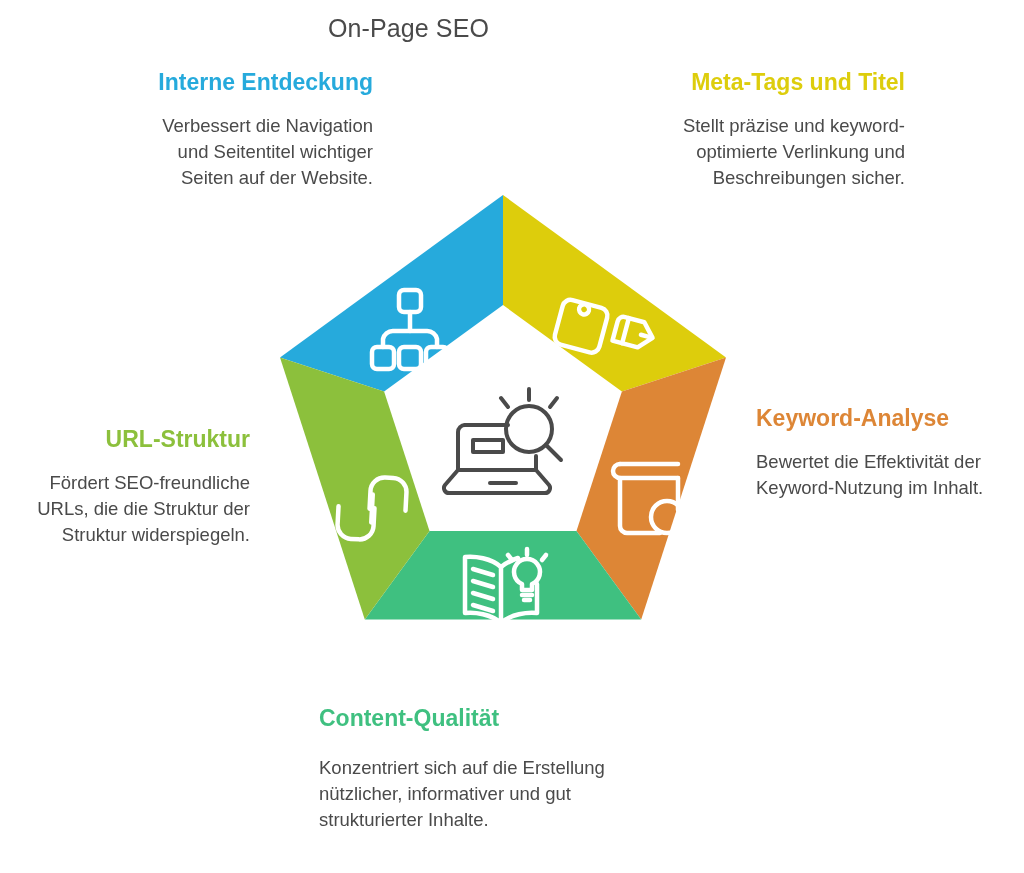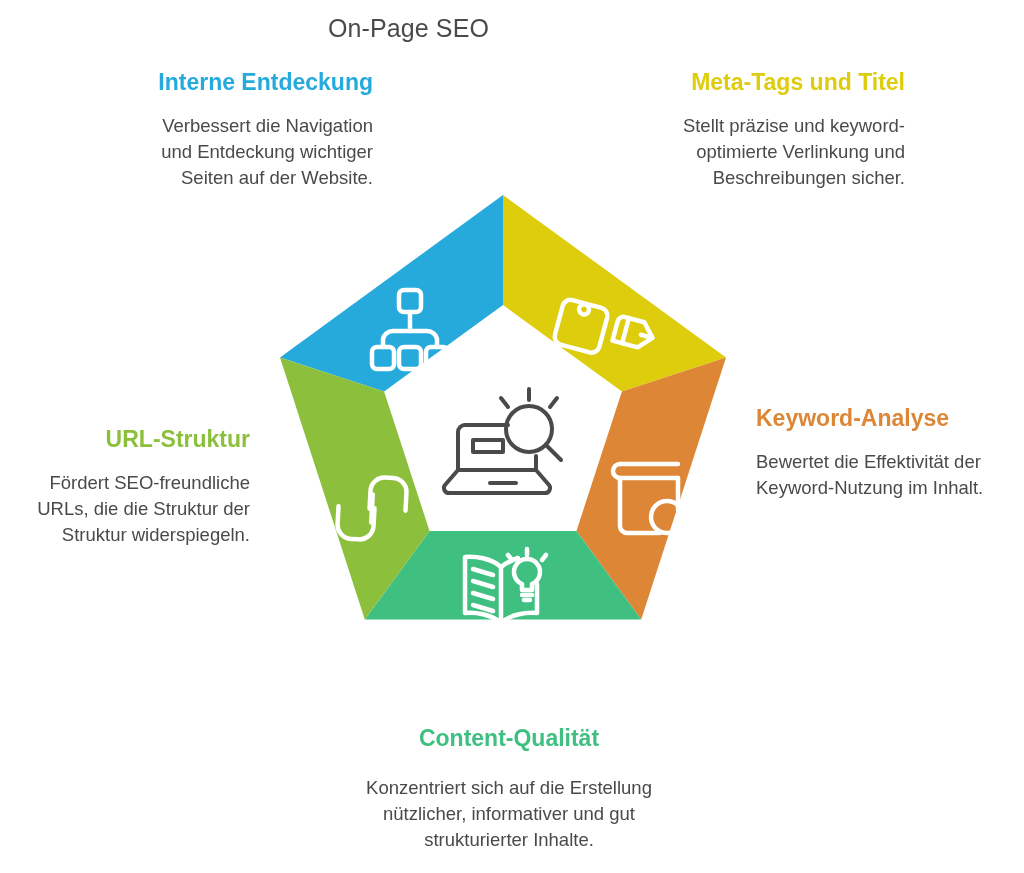--- a/index.html
+++ b/index.html
@@ -72,25 +72,23 @@
   }
   
   #blk-keyword-analysis {
     left: 756px;
     top: 402px;
     width: 250px;
     text-align: left;
   }
   
   #blk-content-quality {
-    left: 334px;
+    left: 319px;
     top: 702px;
     width: 350px;
-    text-align: center;
-    margin-top: 20px;
   }
   #blk-content-quality .heading { margin-bottom: 20px; }
 </style>
 </head>
 <body style="background: rgb(255, 255, 255);">
 
 <div class="page-title">On-Page SEO</div>
 
 <svg id="canvas" viewBox="0 0 1024 873">
 
@@ -172,21 +170,21 @@
     <line x1="43" y1="-2" x2="58" y2="13"></line>
 
     <line x1="26" y1="-47" x2="26" y2="-58"></line>
     <line x1="5" y1="-40" x2="-2" y2="-49"></line>
     <line x1="47" y1="-40" x2="54" y2="-49"></line>
   </g>
 </svg>
 
 <div class="block" id="blk-internal-links">
   <div class="heading" style="color: rgb(38, 170, 220);">Interne Entdeckung</div>
-  <div class="body">Verbessert die Navigation und Entdeckung wichtiger Seiten auf der Website.</div>
+  <div class="body">Verbessert die Navigation und Seitentitel wichtiger Seiten auf der Website.</div>
 </div>
 
 <div class="block" id="blk-meta-tags">
   <div class="heading" style="color: rgb(221, 205, 12);">Meta-Tags und Titel</div>
   <div class="body">Stellt präzise und keyword-optimierte Verlinkung und Beschreibungen sicher.</div>
 </div>
 
 <div class="block" id="blk-keyword-analysis">
   <div class="heading" style="color: rgb(221, 134, 54);">Keyword-Analyse</div>
   <div class="body">Bewertet die Effektivität der Keyword-Nutzung im Inhalt.</div>

